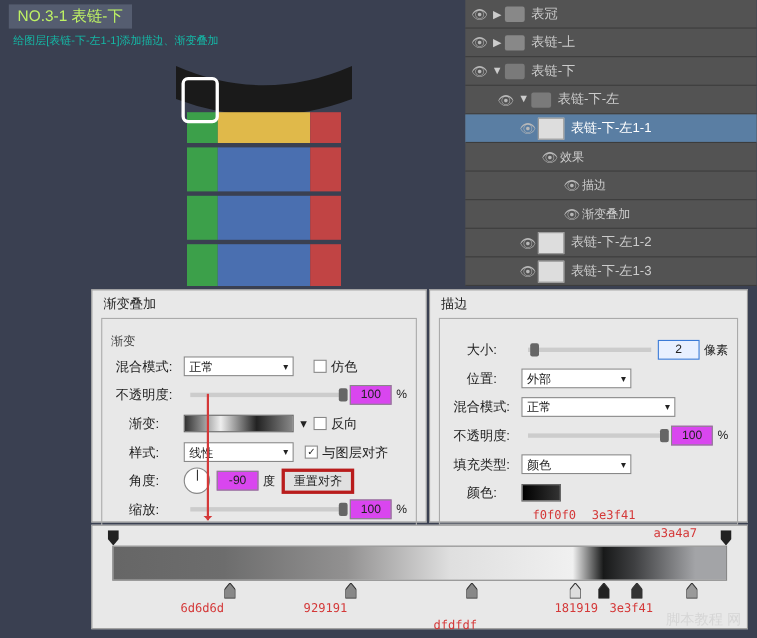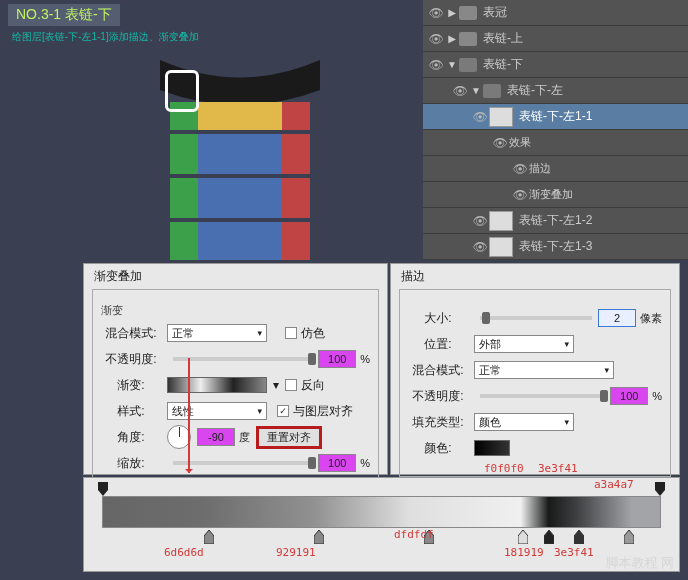--- a/index.html
+++ b/index.html
@@ -265,21 +265,21 @@
         <path d="M5 0 L10 6 V14 H0 V6 Z" fill="#222" stroke="#333"></path>
       </svg></div>
   <div class="stop" style="left:490px"><svg viewBox="0 0 10 14">
         <path d="M5 0 L10 6 V14 H0 V6 Z" fill="#333" stroke="#333"></path>
       </svg></div>
   <div class="stop" style="left:540px"><svg viewBox="0 0 10 14">
         <path d="M5 0 L10 6 V14 H0 V6 Z" fill="#999" stroke="#333"></path>
       </svg></div>
   <div class="hex-label" style="top:68px;left:80px">6d6d6d</div>
   <div class="hex-label" style="top:68px;left:192px">929191</div>
-  <div class="hex-label" style="top:50px;left:310px">dfdfdf</div>
+  <div class="hex-label" style="top:84px;left:310px">dfdfdf</div>
   <div class="hex-label" style="top:-16px;left:400px">f0f0f0</div>
   <div class="hex-label" style="top:-16px;left:454px">3e3f41</div>
   <div class="hex-label" style="top:0px;left:510px">a3a4a7</div>
   <div class="hex-label" style="top:68px;left:420px">181919</div>
   <div class="hex-label" style="top:68px;left:470px">3e3f41</div>
 </div>
 
 <div class="wm">脚本教程 网</div>
 
 </body></html>

